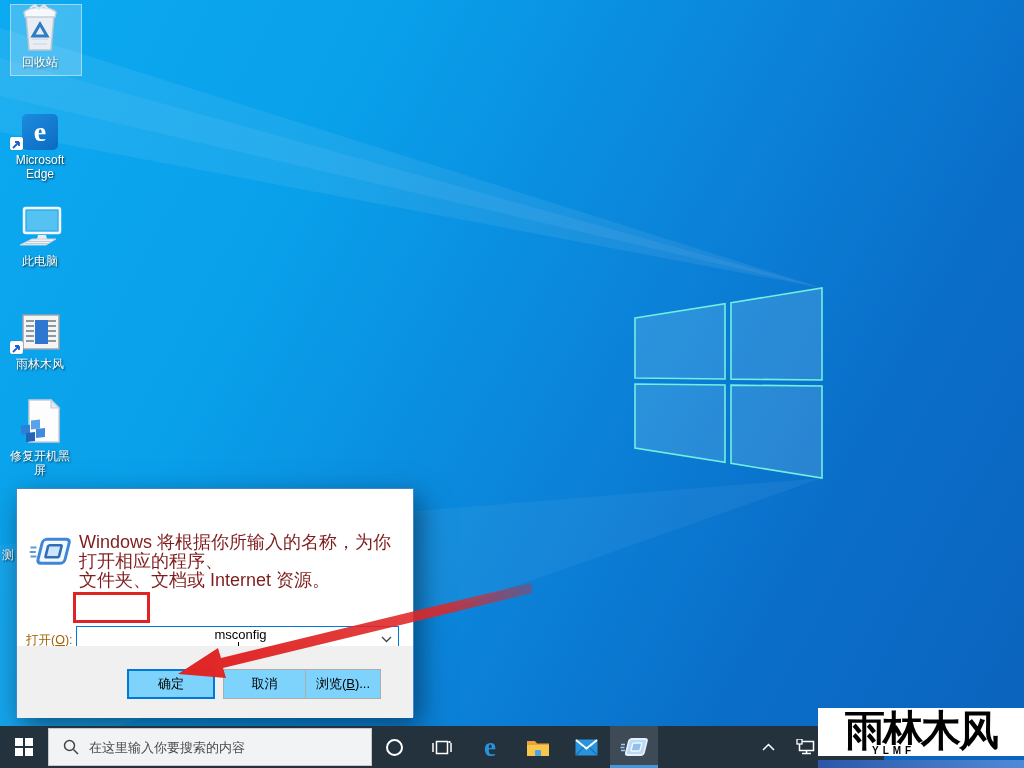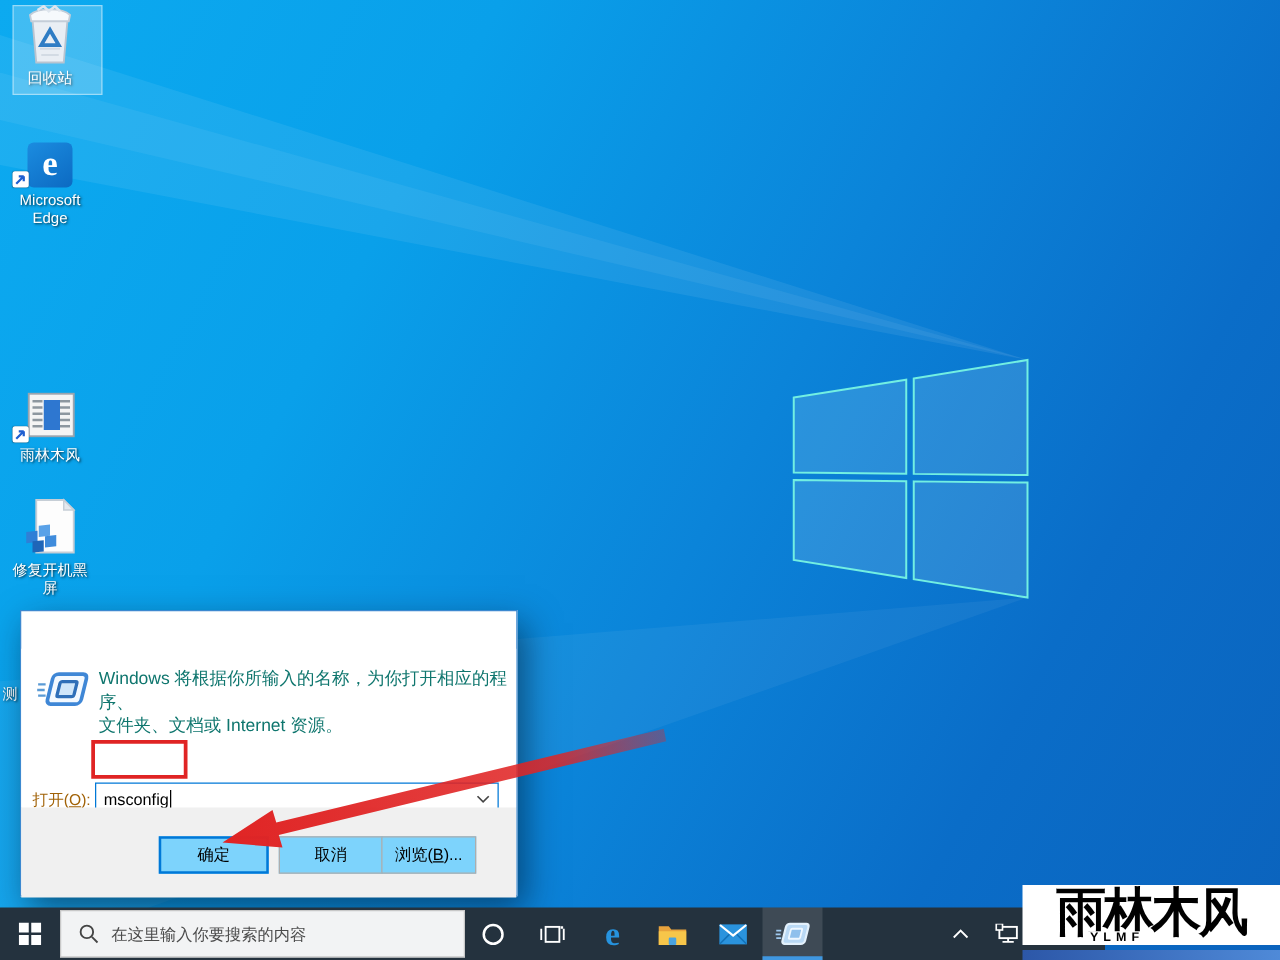--- a/index.html
+++ b/index.html
@@ -34,24 +34,24 @@
   
   .run-dialog { position:absolute; left:16px; top:488px; width:398px; height:229px; background:#fff;
     border:1px solid #3c89d0; box-shadow:6px 10px 26px rgba(0,20,40,.55); z-index:20; }
   .rd-titlebar { position:relative; height:30px; background:#fff; display:flex; align-items:center; }
   .rd-title-icon { margin-left:9px; }
   .rd-title { margin-left:8px; font-size:12px; color:#000; }
   .rd-close { position:absolute; right:0; top:0; width:45px; height:29px; border:none; background:#fff;
     font-size:19px; line-height:28px; color:#222; cursor:pointer; font-family:"DejaVu Sans",sans-serif; }
   .rd-body { position:absolute; left:0; top:30px; width:100%; height:127px; background:#fff; }
   .rd-msg-icon { position:absolute; left:12px; top:16px; }
-  .rd-msg { position:absolute; left:62px; top:14px; width:330px; font-size:14px; color:#0f766e; line-height:19px; }
+  .rd-msg { position:absolute; left:62px; top:14px; width:330px; font-size:18px; color:#7f1d1d; line-height:19px; }
   .rd-open-label { position:absolute; left:9px; top:113px; font-size:12.5px; color:#a16207; }
   .rd-combo { position:absolute; left:59px; top:107px; width:323px; height:27px; background:#fff;
-    border:1px solid #0078d7; display:flex; align-items:center; }
+    border:1px solid #0078d7; display:flex; align-items:center;flex-direction:column; }
   .rd-combo-text { margin-left:6px; font-size:13px; color:#000; }
   .rd-caret { display:inline-block; width:1px; height:16px; background:#000; margin-left:1px; }
   .rd-combo-chev { position:absolute; right:6px; top:9px; }
   .rd-footer { position:absolute; left:0; top:157px; width:100%; height:72px; background:#f0f0f0; }
   .rd-btn { position:absolute; top:23px; height:30px; background:#7dd3fc; border:1px solid #adadad;
     font-size:13px; color:#000; cursor:pointer; font-family:inherit; }
   .rd-btn-ok { left:110px; width:88px; border:2px solid #0078d7; }
   .rd-btn-cancel { left:206px; width:83px; }
   .rd-btn-browse { left:288px; width:76px; }
 
@@ -125,20 +125,32 @@
       <div class="shortcut-badge">
         <svg width="13" height="13" viewBox="0 0 13 13">
             <path d="M3 10 L9 4 M9 4 L5 4 M9 4 L9 8" stroke="#1e5fd0" stroke-width="1.8" fill="none"></path>
           </svg>
       </div>
     </div>
     <div class="icon-label">Microsoft</div>
     <div class="icon-label" style="margin-top:0;">Edge</div>
   </div>
 
+  <div class="icon-cell" style="top:203px;">
+    <div class="icon-art">
+      <svg width="48" height="46" viewBox="0 0 48 46">
+        <rect x="8" y="3" width="36" height="25" rx="2" fill="#3ab3ec" stroke="#f2f7fb" stroke-width="2.5"></rect>
+        <rect x="11" y="6" width="30" height="19" fill="#56c2f2"></rect>
+        <path d="M22 30 L30 30 L31 34 L21 34 Z" fill="#e8eef5"></path>
+        <path d="M4 40 L16 34 L40 34 L30 40 Z" fill="#eef3f8" stroke="#c9d3de" stroke-width="1"></path>
+        <path d="M9 38.5 L33 38.5 M12 36.5 L35 36.5" stroke="#c2cdd9" stroke-width="1"></path>
+      </svg>
+    </div>
+    <div class="icon-label">此电脑</div>
+  </div>
 
   <div class="icon-cell" style="top:306px;">
     <div class="icon-art">
       <svg width="44" height="42" viewBox="0 0 44 42">
         <rect x="5" y="3" width="36" height="34" fill="#f4f4f4" stroke="#9aa4ae" stroke-width="1.5"></rect>
         <g stroke="#8d979f" stroke-width="2">
           <path d="M8 9 h8 M8 14 h8 M8 19 h8 M8 24 h8 M8 29 h8"></path>
           <path d="M30 9 h8 M30 14 h8 M30 19 h8 M30 24 h8 M30 29 h8"></path>
         </g>
         <rect x="17" y="8" width="13" height="24" fill="#2e77d0"></rect>

